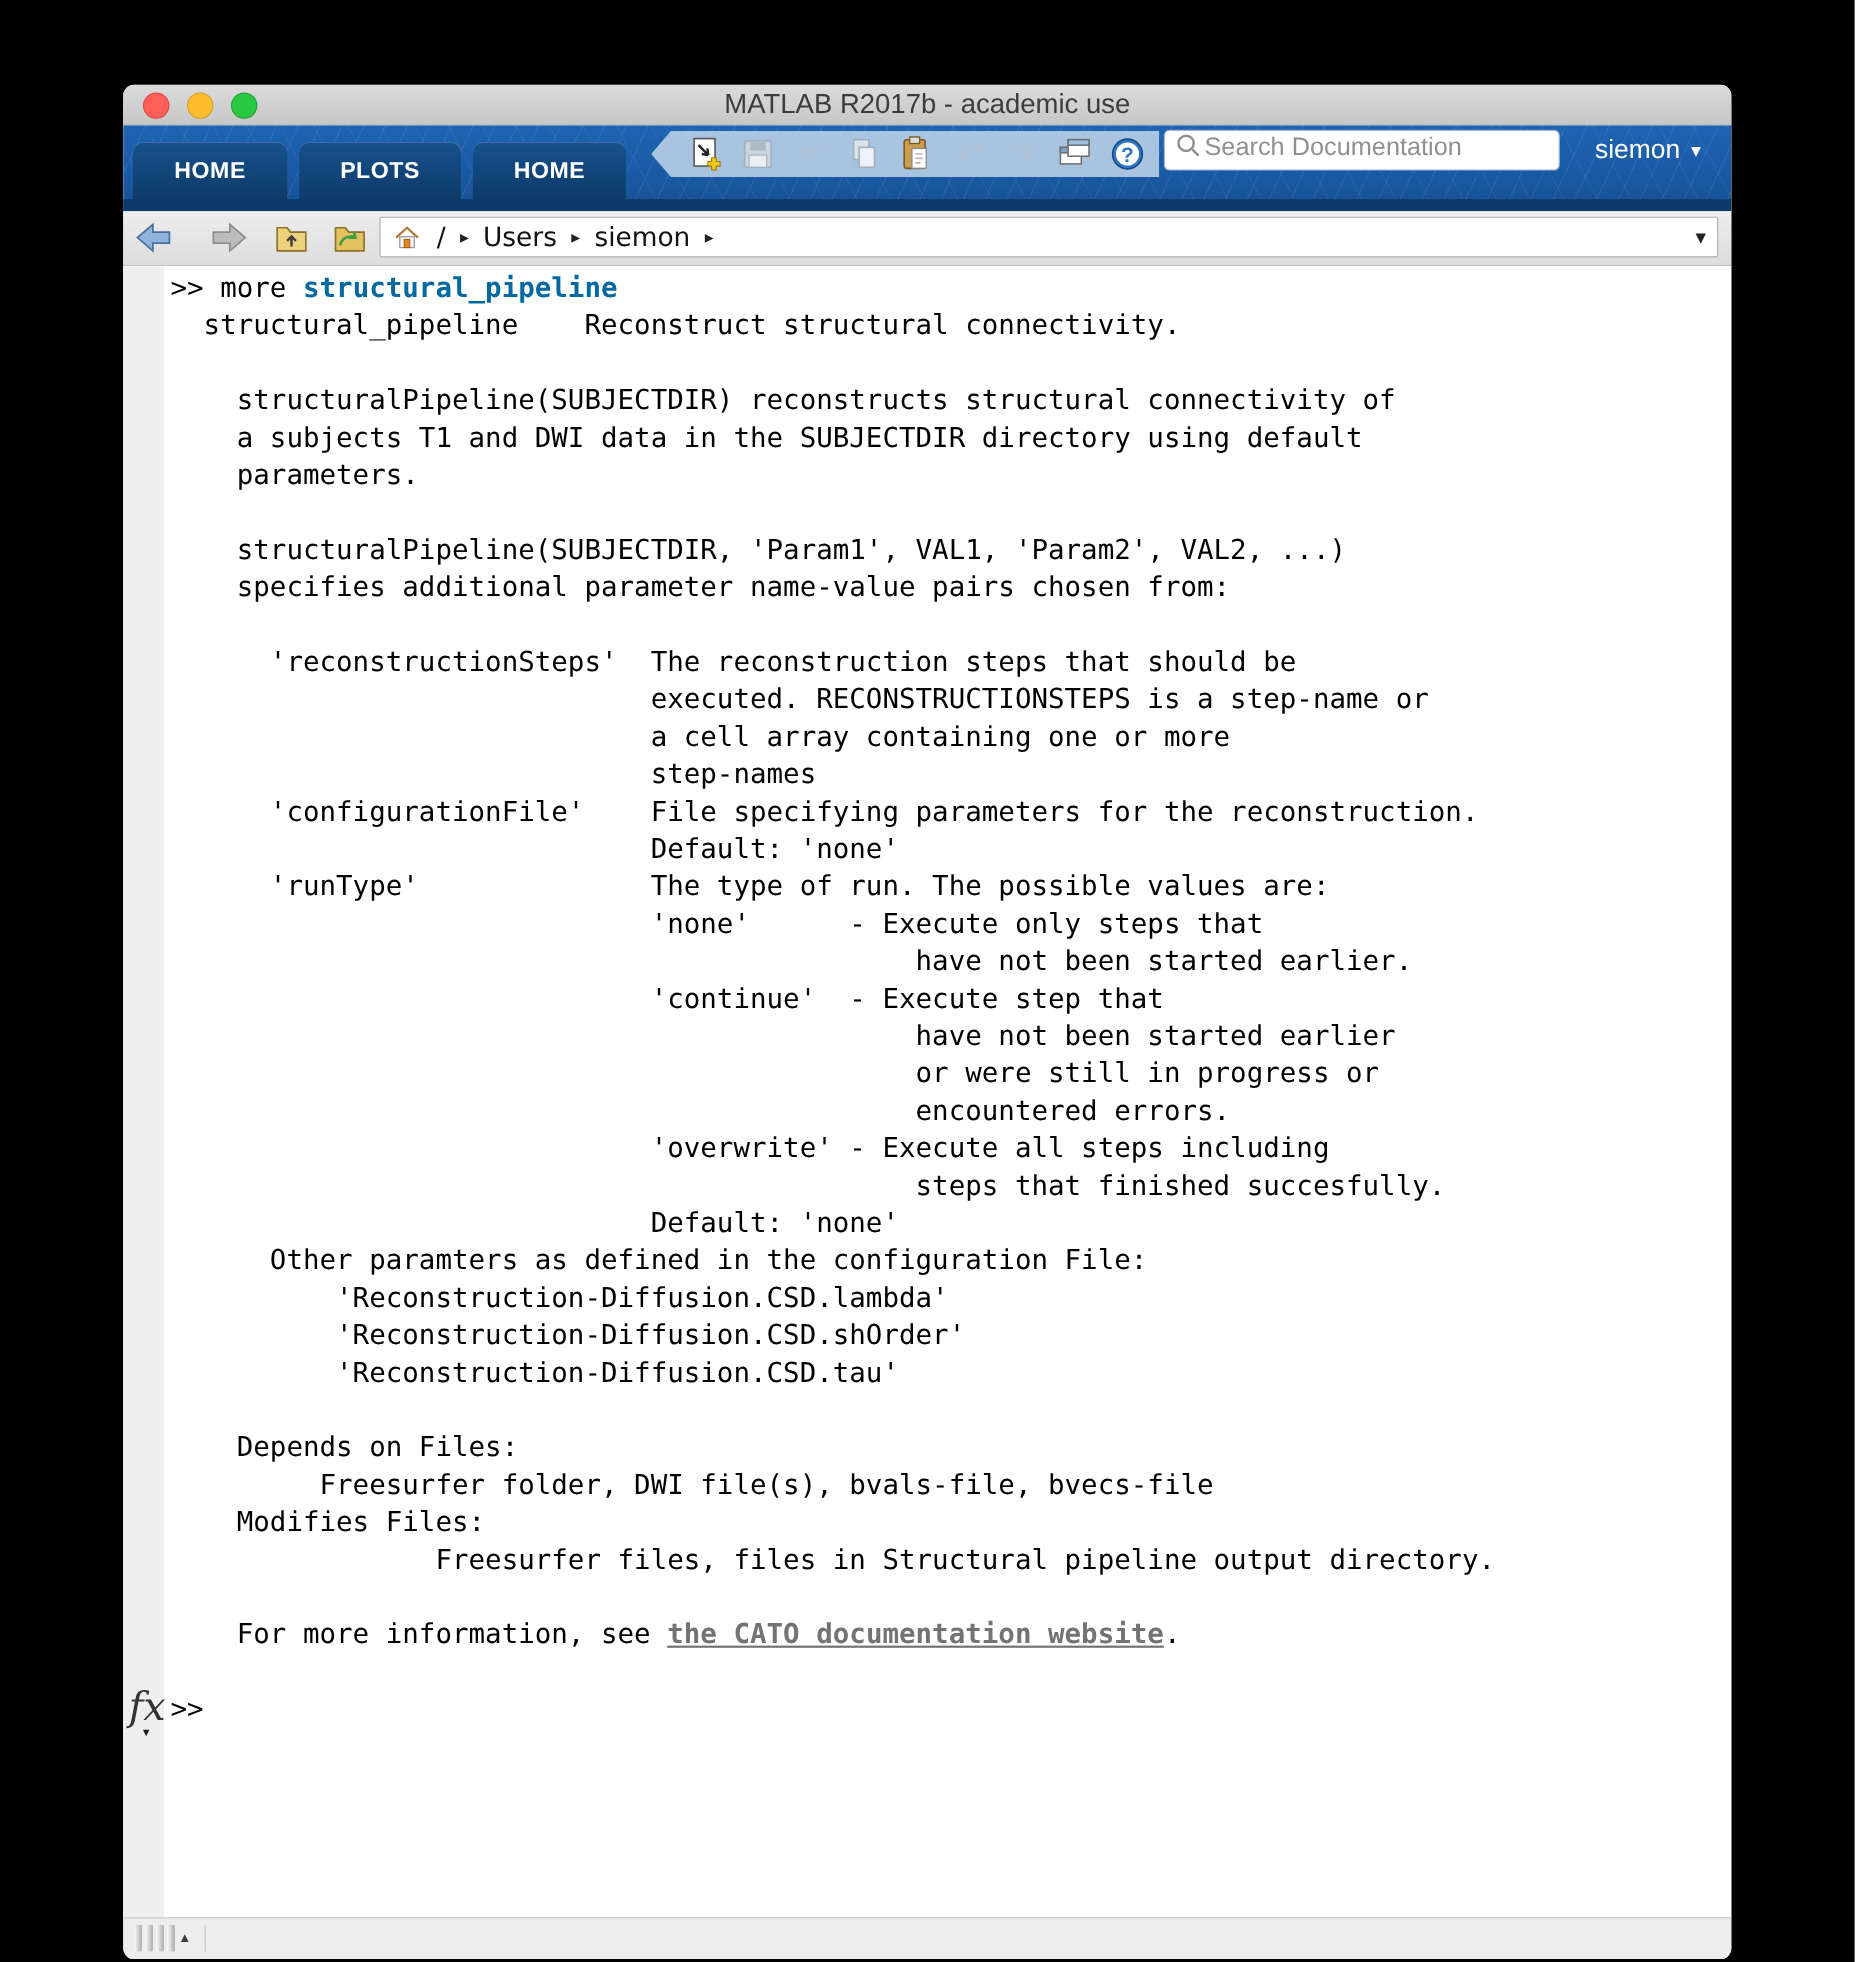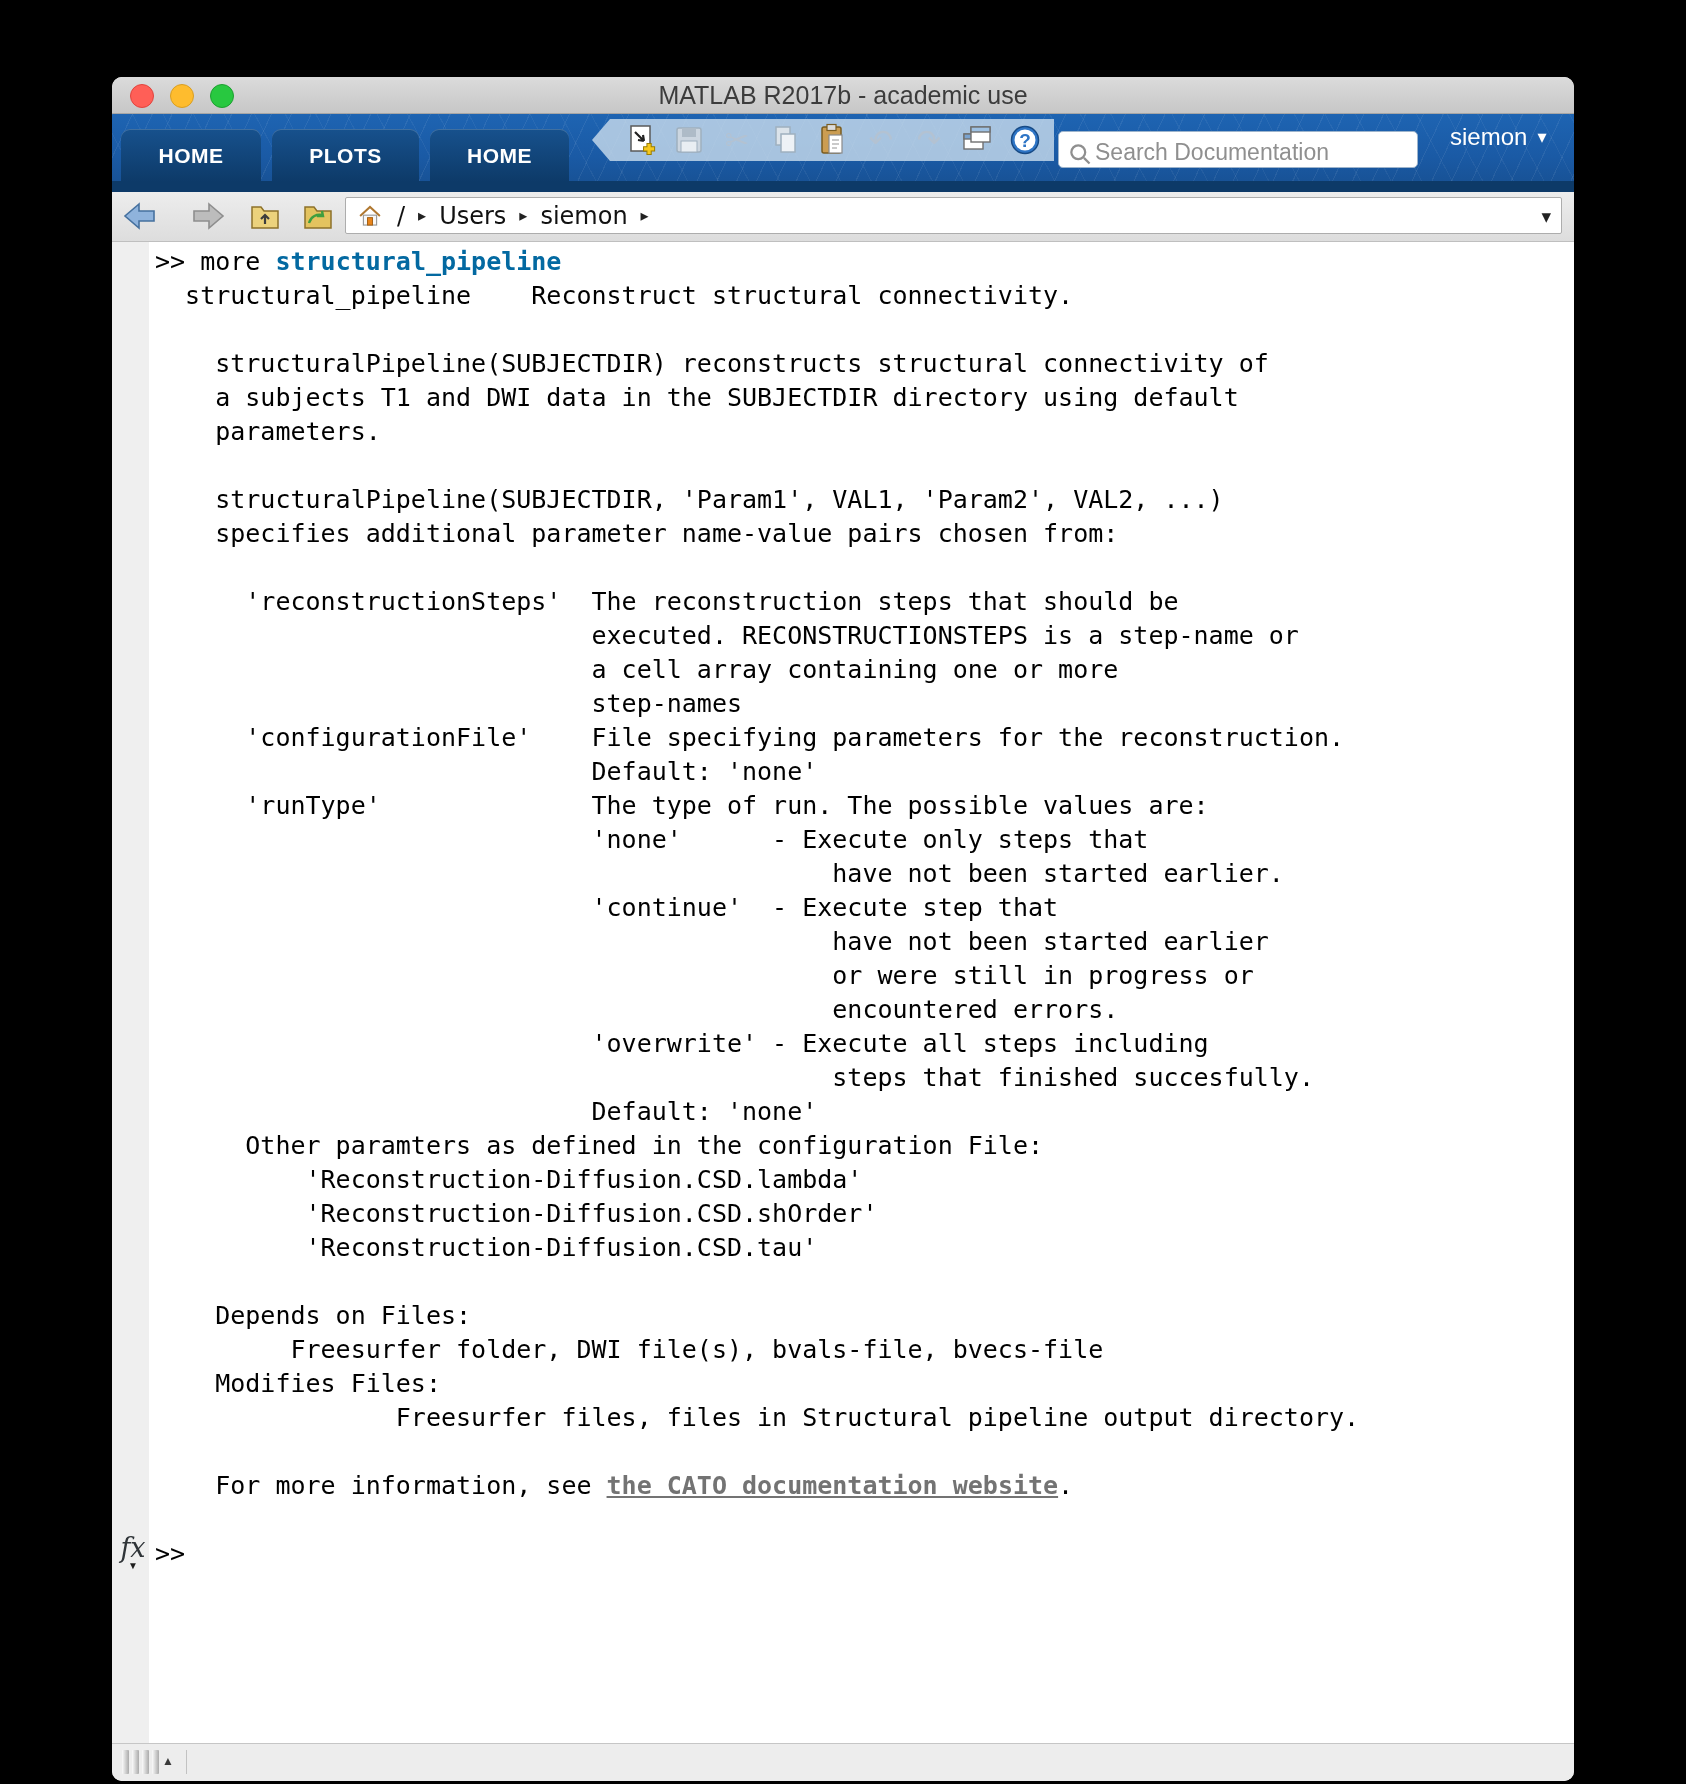--- a/index.html
+++ b/index.html
@@ -32,22 +32,22 @@
        justify-content:center;box-shadow:inset 0 1px 0 rgba(255,255,255,.18);cursor:default;}
   .tab-home{left:9px;width:140px;}
   .tab-plots{left:160px;width:147px;}
   .tab-apps{left:318px;width:139px;}
   .qat{position:absolute;left:480px;top:5px;width:462px;height:42px;
        background:rgba(199,218,236,.82);
        clip-path:polygon(18px 0,100% 0,100% 100%,18px 100%,0 50%);
        display:flex;align-items:center;padding-left:32px;gap:14px;box-sizing:border-box;}
   .qicon{width:34px;height:34px;display:flex;align-items:center;justify-content:center;}
   .qglyph{font-family:"DejaVu Sans",sans-serif;font-size:29px;color:#b3c2d2;line-height:1;}
-  .searchbox{position:absolute;left:946px;top:17px;width:360px;height:37px;background:#fff;
-             border:1px solid #9db4cc;border-radius:5px;display:flex;align-items:flex-end;
+  .searchbox{position:absolute;left:946px;top:4px;width:360px;height:37px;background:#fff;
+             border:1px solid #9db4cc;border-radius:5px;display:flex;align-items:flex-start;
              padding:0 8px;box-sizing:border-box;}
   .searchbox input{border:none;outline:none;flex:1;font-size:23px;
                    font-family:"Liberation Sans",sans-serif;color:#333;background:transparent;}
   .searchbox input::placeholder{color:#8f8f8f;}
   .user-menu{position:absolute;left:1338px;top:4px;height:37px;display:flex;
              align-items:center;gap:10px;color:#fff;font-size:24px;cursor:default;}
   .user-caret{font-size:18px;line-height:1;}
   
   .pathbar{height:49px;flex:0 0 49px;background:linear-gradient(#ededed,#dddddd);
            border-bottom:1px solid #bfbfbf;position:relative;}
@@ -62,21 +62,21 @@
   .addr-caret{margin-left:auto;color:#222;font-size:19px;}
   
   .main{flex:1 1 auto;position:relative;background:#fff;overflow:hidden;}
   .gutter{position:absolute;left:0;top:0;bottom:0;width:37px;background:#efefef;}
   .console{position:absolute;left:43px;top:3px;margin:0;white-space:pre;
            font-family:"DejaVu Sans Mono",monospace;font-size:25px;line-height:34px;color:#000;}
   .cmd-arg{color:#0369a1;cursor:pointer;font-weight:bold;}
   .doc-link{color:#737373;text-decoration:underline;cursor:pointer;font-weight:bold;}
   .fx-badge{position:absolute;left:5px;top:1291px;width:32px;text-align:center;
             color:#2f3438;cursor:pointer;}
-  .fx-f{font-family:"DejaVu Serif",serif;font-style:italic;font-size:27px;line-height:1.1;display:block;}
+  .fx-f{font-family:"DejaVu Serif",serif;font-style:italic;font-size:36px;line-height:1.1;display:block;}
   .fx-caret{font-size:10px;line-height:.5;display:block;color:#1d1d1d;}
   
   .statusbar{height:37px;flex:0 0 37px;background:#ededed;border-top:1px solid #c6c6c6;
              position:relative;}
   .grip{position:absolute;left:10px;top:6px;display:flex;gap:3px;cursor:ew-resize;}
   .grip i{display:block;width:7px;height:24px;
           background:linear-gradient(90deg,#fbfbfb,#ababab);border-radius:1px;}
   .grip-caret{position:absolute;left:50px;top:10px;font-size:12px;color:#3a3a3a;cursor:pointer;}
   .status-divider{position:absolute;left:74px;top:6px;width:1px;height:24px;background:#c2c2c2;}
 </style>

